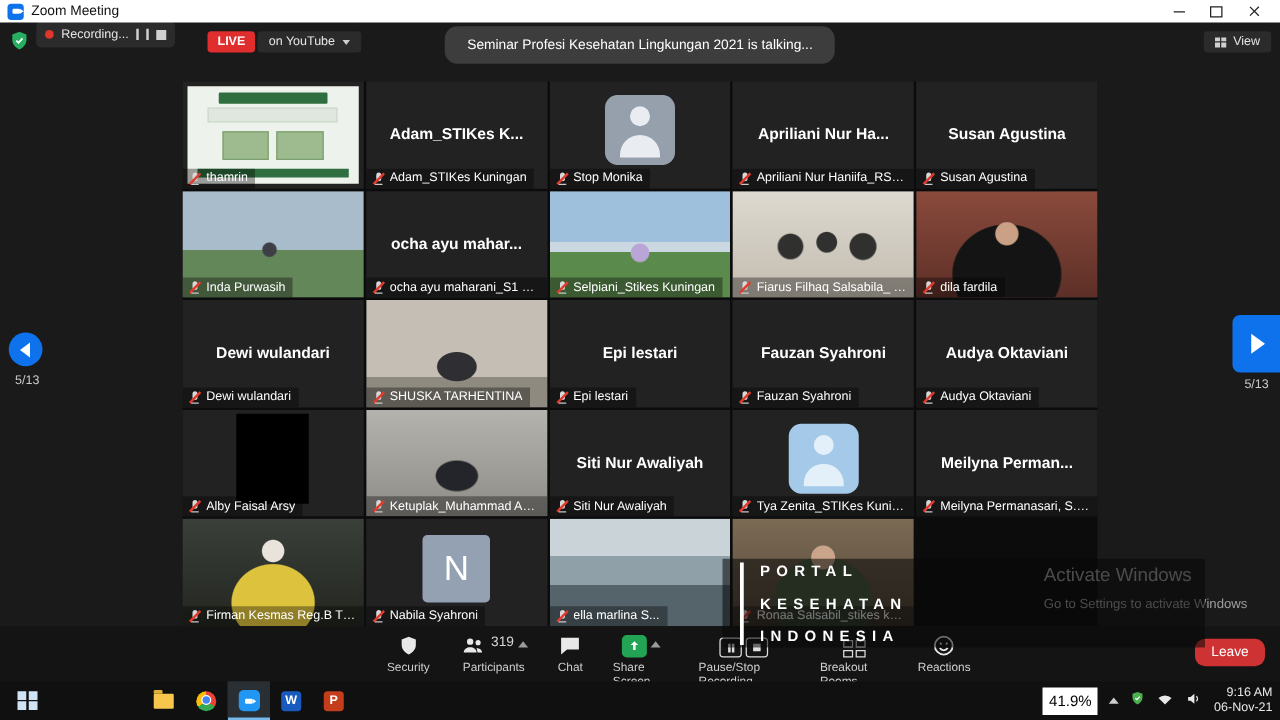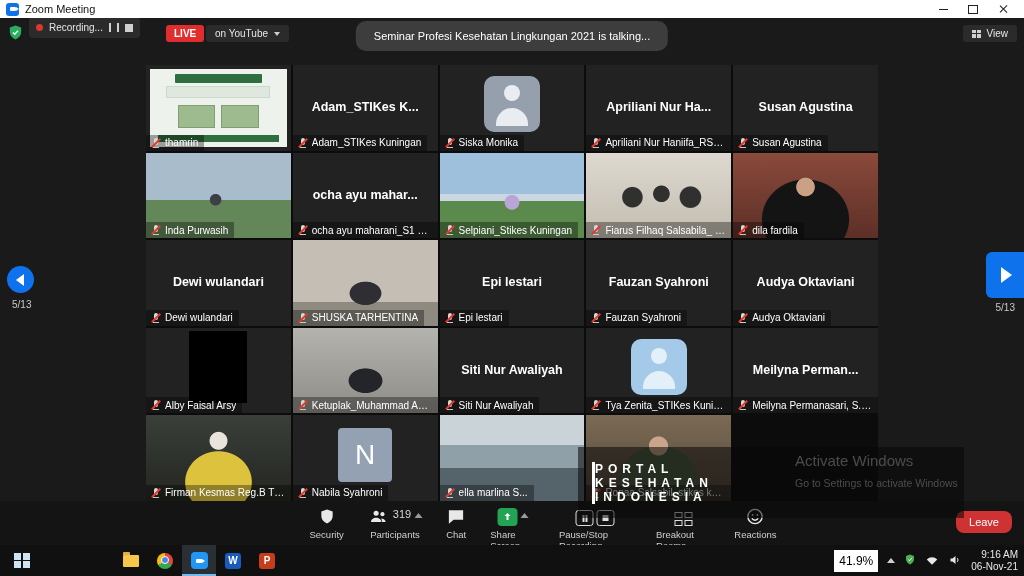--- a/index.html
+++ b/index.html
@@ -103,27 +103,27 @@
   .share-ic{width:20px;height:18px;background:#23a455;border-radius:4px;display:flex;align-items:center;justify-content:center;}
   .icbox{width:16px;height:14px;border:1.5px solid #dedede;border-radius:3px;display:flex;align-items:center;justify-content:center;gap:1.5px;}
   .icbox .bar{width:2px;height:7px;background:#dedede;display:block;}
   .icbox .sq{width:6px;height:6px;background:#dedede;display:block;}
   .br-grid{display:grid;grid-template-columns:8px 8px;gap:2px;}
   .br-grid i{width:8px;height:6px;border:1.5px solid #dedede;box-sizing:border-box;display:block;}
   .leave-btn{position:absolute;right:12px;top:10px;background:#cf3232;color:#fff;font-size:11px;
              padding:5px 13px;border-radius:8px;z-index:11;cursor:pointer;}
 
   
-  .activate{position:absolute;left:795px;top:452px;width:180px;color:#9e9e9e;z-index:39;pointer-events:none;}
+  .activate{position:absolute;left:835px;top:452px;width:180px;color:#9e9e9e;z-index:39;pointer-events:none;}
   .activate .a1{font-size:15px;}
   .activate .a2{font-size:10.5px;margin-top:8px;}
   .watermark{position:absolute;left:578px;top:447px;width:386px;height:71px;background:rgba(8,8,8,0.55);
              display:flex;align-items:center;padding:0 14px;box-sizing:border-box;z-index:40;pointer-events:none;}
   .wm-brand{font-size:33px;font-weight:bold;color:#fff;letter-spacing:4px;flex:1;white-space:nowrap;}
-  .wm-col{display:flex;flex-direction:column;gap:0;border-left:3px solid #fff;}
+  .wm-col{display:flex;flex-direction:column;gap:12px;border-left:3px solid #fff;padding-left:13px;}
   .wm-col span{font-size:12px;letter-spacing:5px;color:#fff;font-weight:bold;white-space:nowrap;}
 
   
   .taskbar{position:absolute;left:0;right:0;bottom:0;height:31px;background:#101010;display:flex;
            align-items:center;z-index:70;color:#e8e8e8;}
   .tb-start{width:44px;height:31px;display:flex;align-items:center;justify-content:center;cursor:pointer;}
   .win-logo{display:grid;grid-template-columns:7px 7px;gap:1.5px;}
   .win-logo i{width:7px;height:7px;background:#cfe3f5;display:block;}
   .tb-apps{display:flex;margin-left:70px;}
   .tb-app{width:34px;height:31px;display:flex;align-items:center;justify-content:center;cursor:pointer;}
@@ -224,21 +224,21 @@
       <div class="tile">
         <div class="avatar grey">
           <span class="head"></span>
           <span class="body"></span>
         </div>
         <div class="tag">
           <span class="micoff">
             <span class="mb"></span>
             <span class="ms"></span>
           </span>
-          <span class="tag-text">Siska Monika</span>
+          <span class="tag-text">Stop Monika</span>
         </div>
       </div>
       <div class="tile">
         <div class="center-name">Apriliani Nur Ha...</div>
         <div class="tag">
           <span class="micoff">
             <span class="mb"></span>
             <span class="ms"></span>
           </span>
           <span class="tag-text">Apriliani Nur Haniifa_RSJD ...</span>

